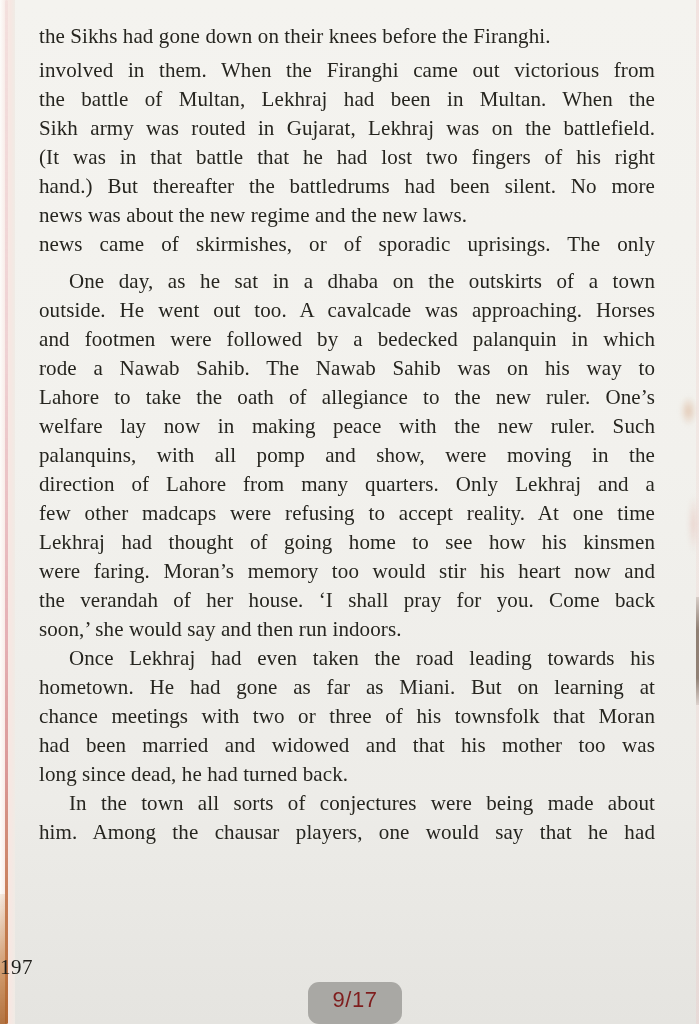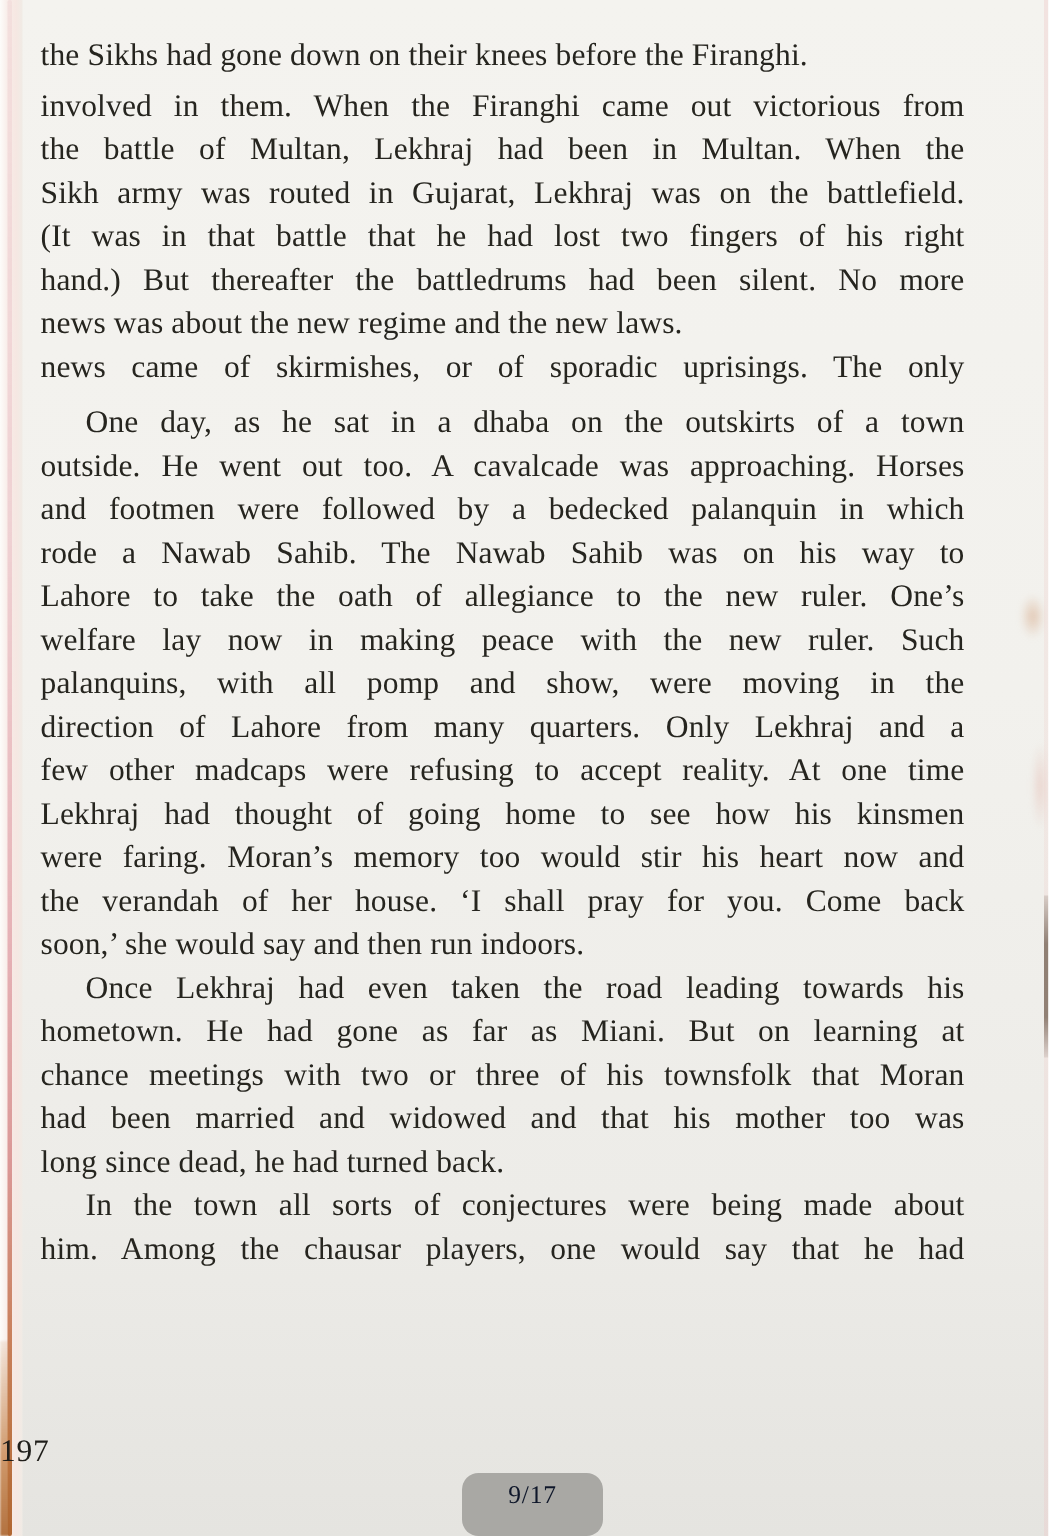--- a/index.html
+++ b/index.html
@@ -69,21 +69,21 @@
   }
   .right-tinge {
     position: absolute;
     right: 0; top: 0;
     width: 3px; height: 1024px;
     background: linear-gradient(180deg, rgba(238,196,196,0.35), rgba(238,200,196,0.2) 50%, rgba(238,196,196,0.3));
   }
   
   .text-block {
     position: absolute;
-    left: 27px; top: 22px;
+    left: 39px; top: 22px;
     width: 616px;
     font-size: 21px;
     line-height: 29px;
     color: #26251f;
     letter-spacing: 0.1px;
   }
   .para { margin: 0; }
   .line {
     text-align: justify;
     text-align-last: justify;
@@ -107,23 +107,23 @@
     width: 94px; height: 42px;
     background: #a9a8a4;
     border-radius: 11px;
     display: flex;
     align-items: flex-start;
     justify-content: center;
     box-sizing: border-box;
     padding-top: 5px;
   }
   .page-badge span {
-    font-family: Liberation Serif, serif;
-    font-size: 17px;
-    color: #0f172a;
+    font-family: Liberation Sans, sans-serif;
+    font-size: 22px;
+    color: #7f1d1d;
     letter-spacing: 0.5px;
   }
 </style>
 </head>
 <body>
 
 <div class="scan-page">
 
   <div class="edge-strip"></div>
   <div class="edge-line"></div>

